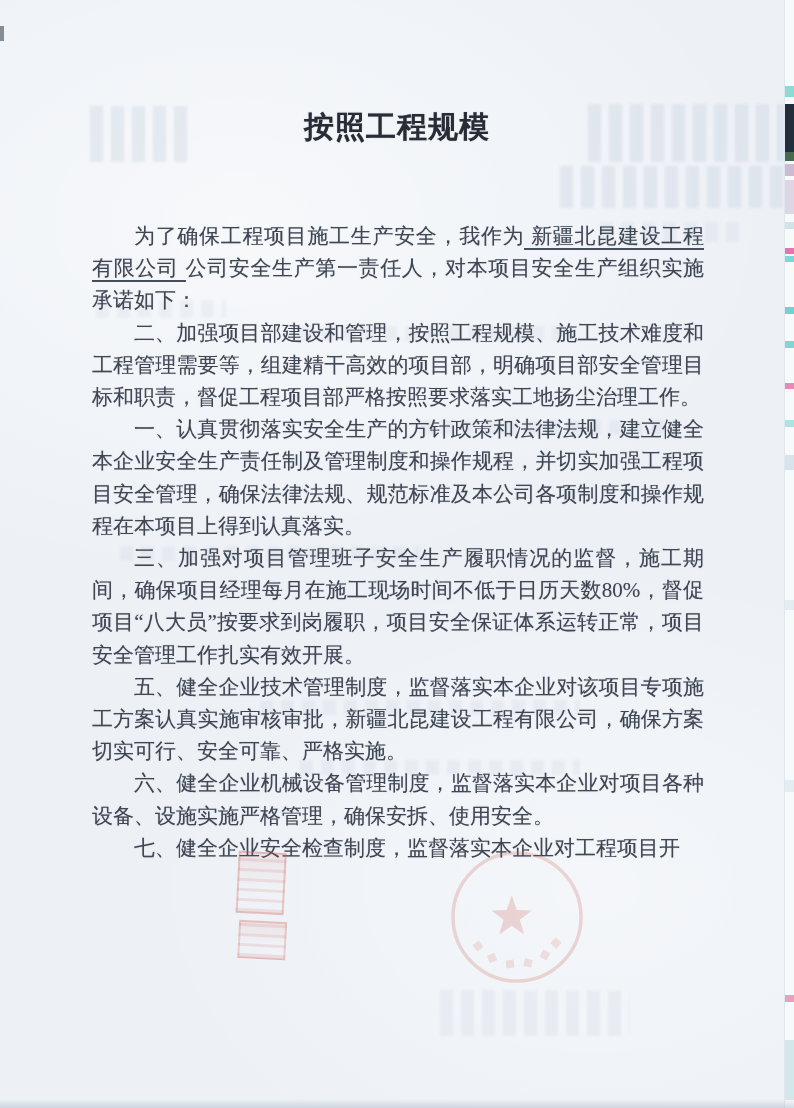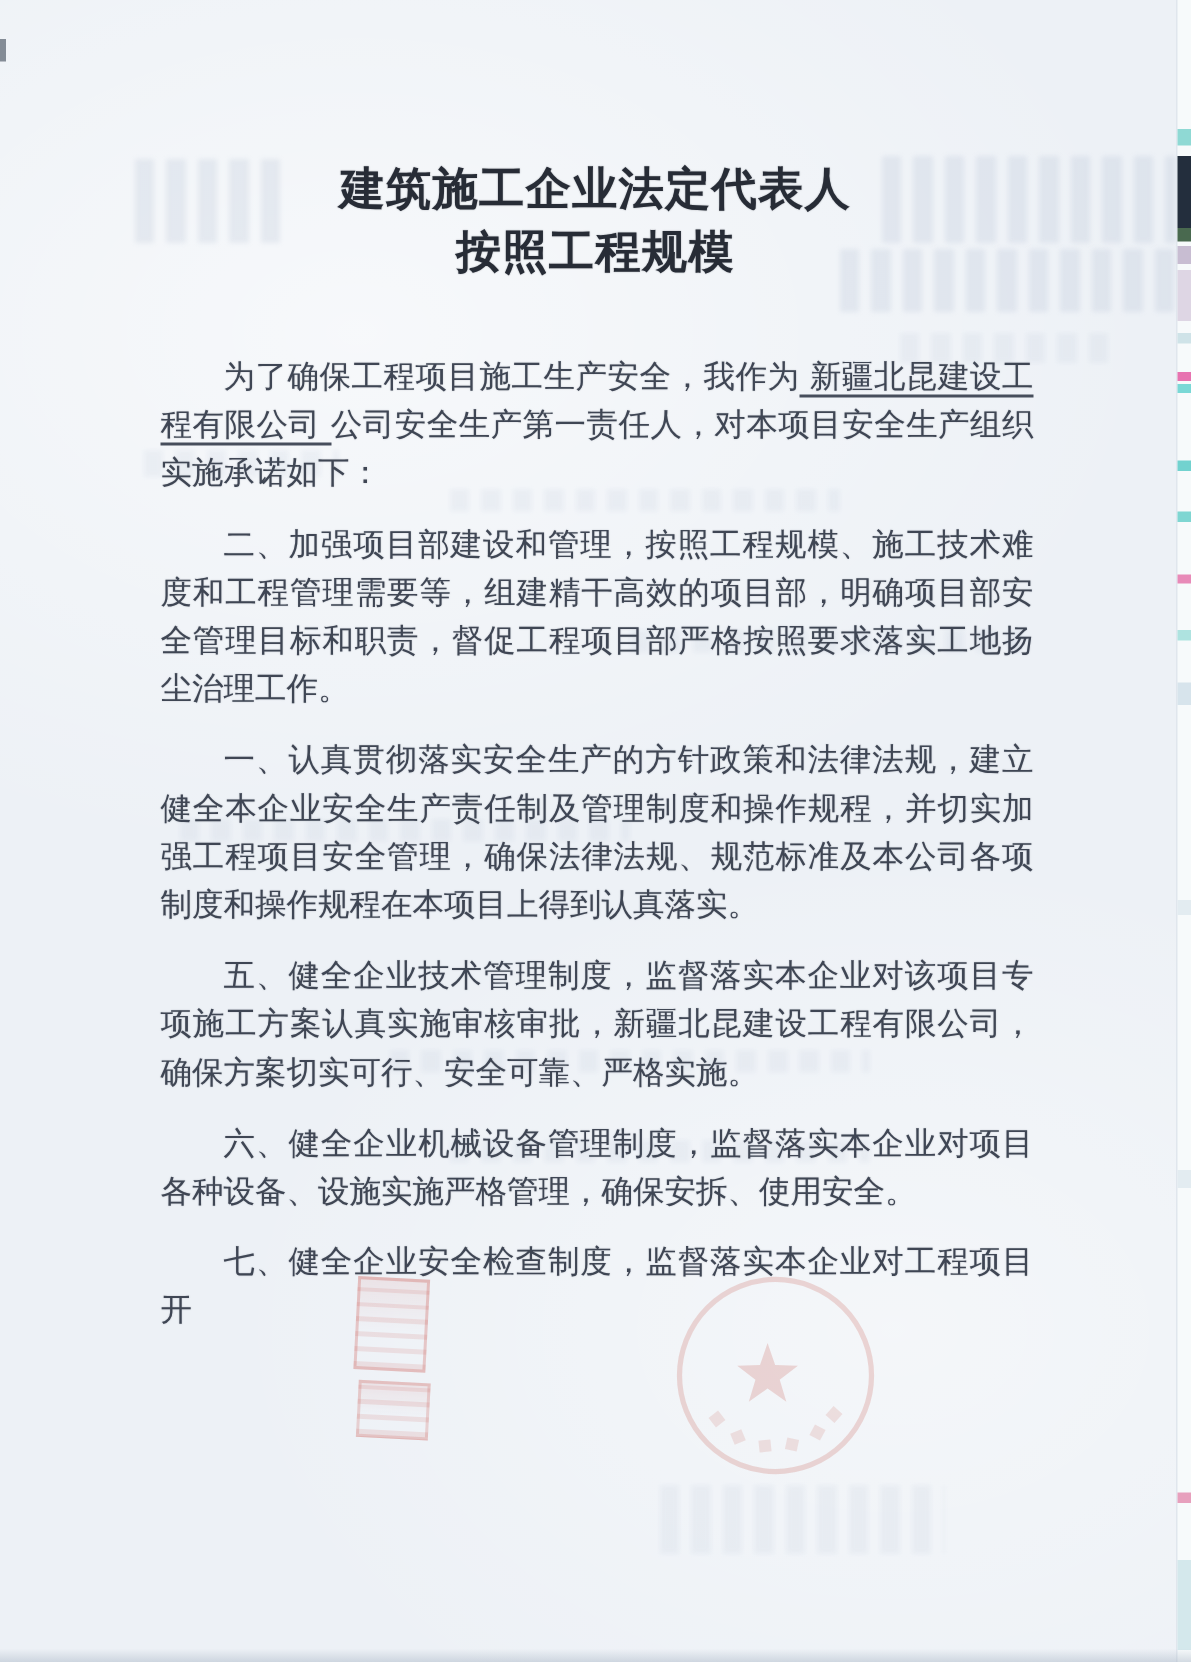--- a/index.html
+++ b/index.html
@@ -28,21 +28,21 @@
   
   .body-block{
     position:absolute;left:92px;top:220px;width:612px;
     color:#3f4654;
     font-size:21px;
     line-height:32.2px;
     text-align:justify;
     text-justify:inter-ideograph;
     text-shadow:0 0 1px rgba(63,70,84,.35);
   }
-  .body-block p{margin:15px;text-indent:2em;}
+  .body-block p{margin:0;text-indent:2em;}
   .company-underline{
     border-bottom:2px solid #474e5c;
     padding:0 7px;
   }
   
   .ghost{
     position:absolute;
     background:repeating-linear-gradient(90deg, rgba(148,164,192,.30) 0 13px, rgba(148,164,192,0) 13px 21px);
     filter:blur(1.6px);
     opacity:.55;
@@ -87,28 +87,28 @@
   <div class="ghost light" style="left:600px; top:222px; width:140px; height:20px;"></div>
   <div class="ghost light" style="left:96px;  top:300px; width:130px; height:18px;"></div>
   <div class="ghost light" style="left:300px; top:326px; width:260px; height:15px;"></div>
   <div class="ghost light" style="left:420px; top:420px; width:260px; height:15px;"></div>
   <div class="ghost light" style="left:120px; top:546px; width:300px; height:15px;"></div>
   <div class="ghost light" style="left:260px; top:700px; width:320px; height:15px;"></div>
   <div class="ghost light" style="left:300px; top:760px; width:280px; height:15px;"></div>
   <div class="ghost light" style="left:440px; top:990px; width:190px; height:46px;"></div>
 
   <div class="title-block">
-    <div>建筑施工企业法定代表人</div>
     <div>按照工程规模</div>
   </div>
 
   <div class="body-block">
     <p><span>为了确保工程项目施工生产安全，我作为</span><span class="company-underline">新疆北昆建设工程有限公司</span><span>公司安全生产第一责任人，对本项目安全生产组织实施承诺如下：</span></p>
     <p>二、加强项目部建设和管理，按照工程规模、施工技术难度和工程管理需要等，组建精干高效的项目部，明确项目部安全管理目标和职责，督促工程项目部严格按照要求落实工地扬尘治理工作。</p>
     <p>一、认真贯彻落实安全生产的方针政策和法律法规，建立健全本企业安全生产责任制及管理制度和操作规程，并切实加强工程项目安全管理，确保法律法规、规范标准及本公司各项制度和操作规程在本项目上得到认真落实。</p>
+    <p>三、加强对项目管理班子安全生产履职情况的监督，施工期间，确保项目经理每月在施工现场时间不低于日历天数80%，督促项目“八大员”按要求到岗履职，项目安全保证体系运转正常，项目安全管理工作扎实有效开展。</p>
     <p>五、健全企业技术管理制度，监督落实本企业对该项目专项施工方案认真实施审核审批，新疆北昆建设工程有限公司，确保方案切实可行、安全可靠、严格实施。</p>
     <p>六、健全企业机械设备管理制度，监督落实本企业对项目各种设备、设施实施严格管理，确保安拆、使用安全。</p>
     <p>七、健全企业安全检查制度，监督落实本企业对工程项目开</p>
   </div>
 
   <div class="seal">
     <svg width="142" height="142" viewBox="0 0 142 142">
       <circle cx="71" cy="71" r="64" fill="none" stroke="rgba(197,87,79,0.26)" stroke-width="3.5"></circle>
       <path d="M66 58 L71.5 74 L88 74.5 L74.8 84.6 L79.6 100.6 L66 91 L52.4 100.6 L57.2 84.6 L44 74.5 L60.5 74 Z" fill="rgba(197,87,79,0.26)" transform="translate(5,-4) scale(0.92)"></path>
       <g fill="rgba(197,87,79,0.18)">

